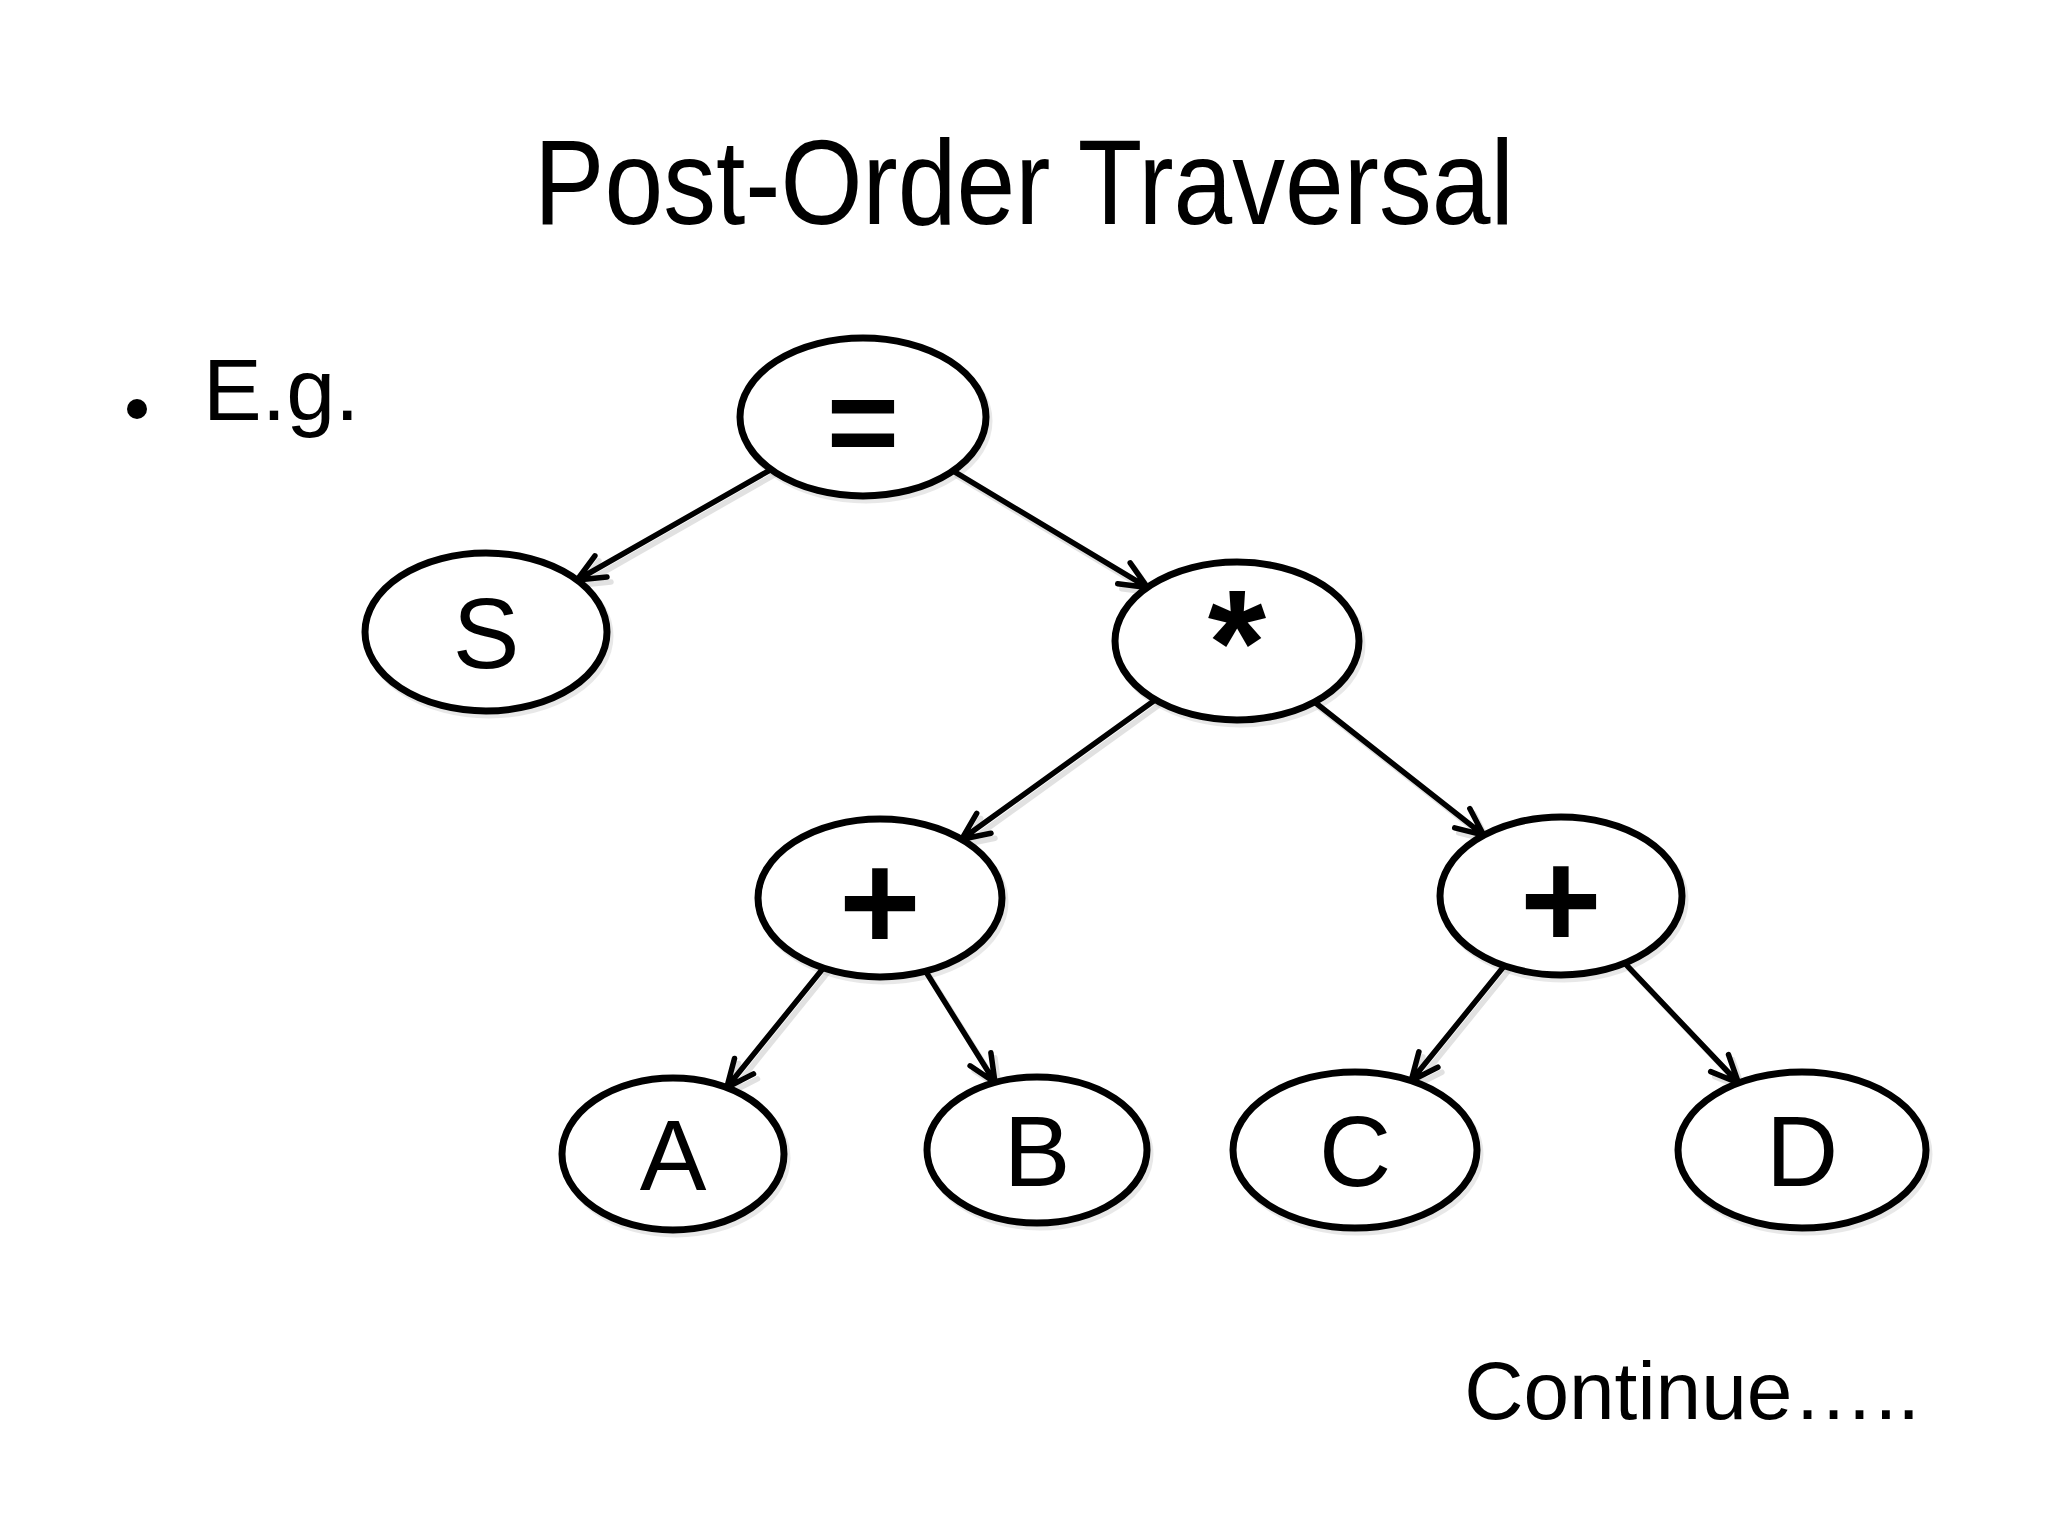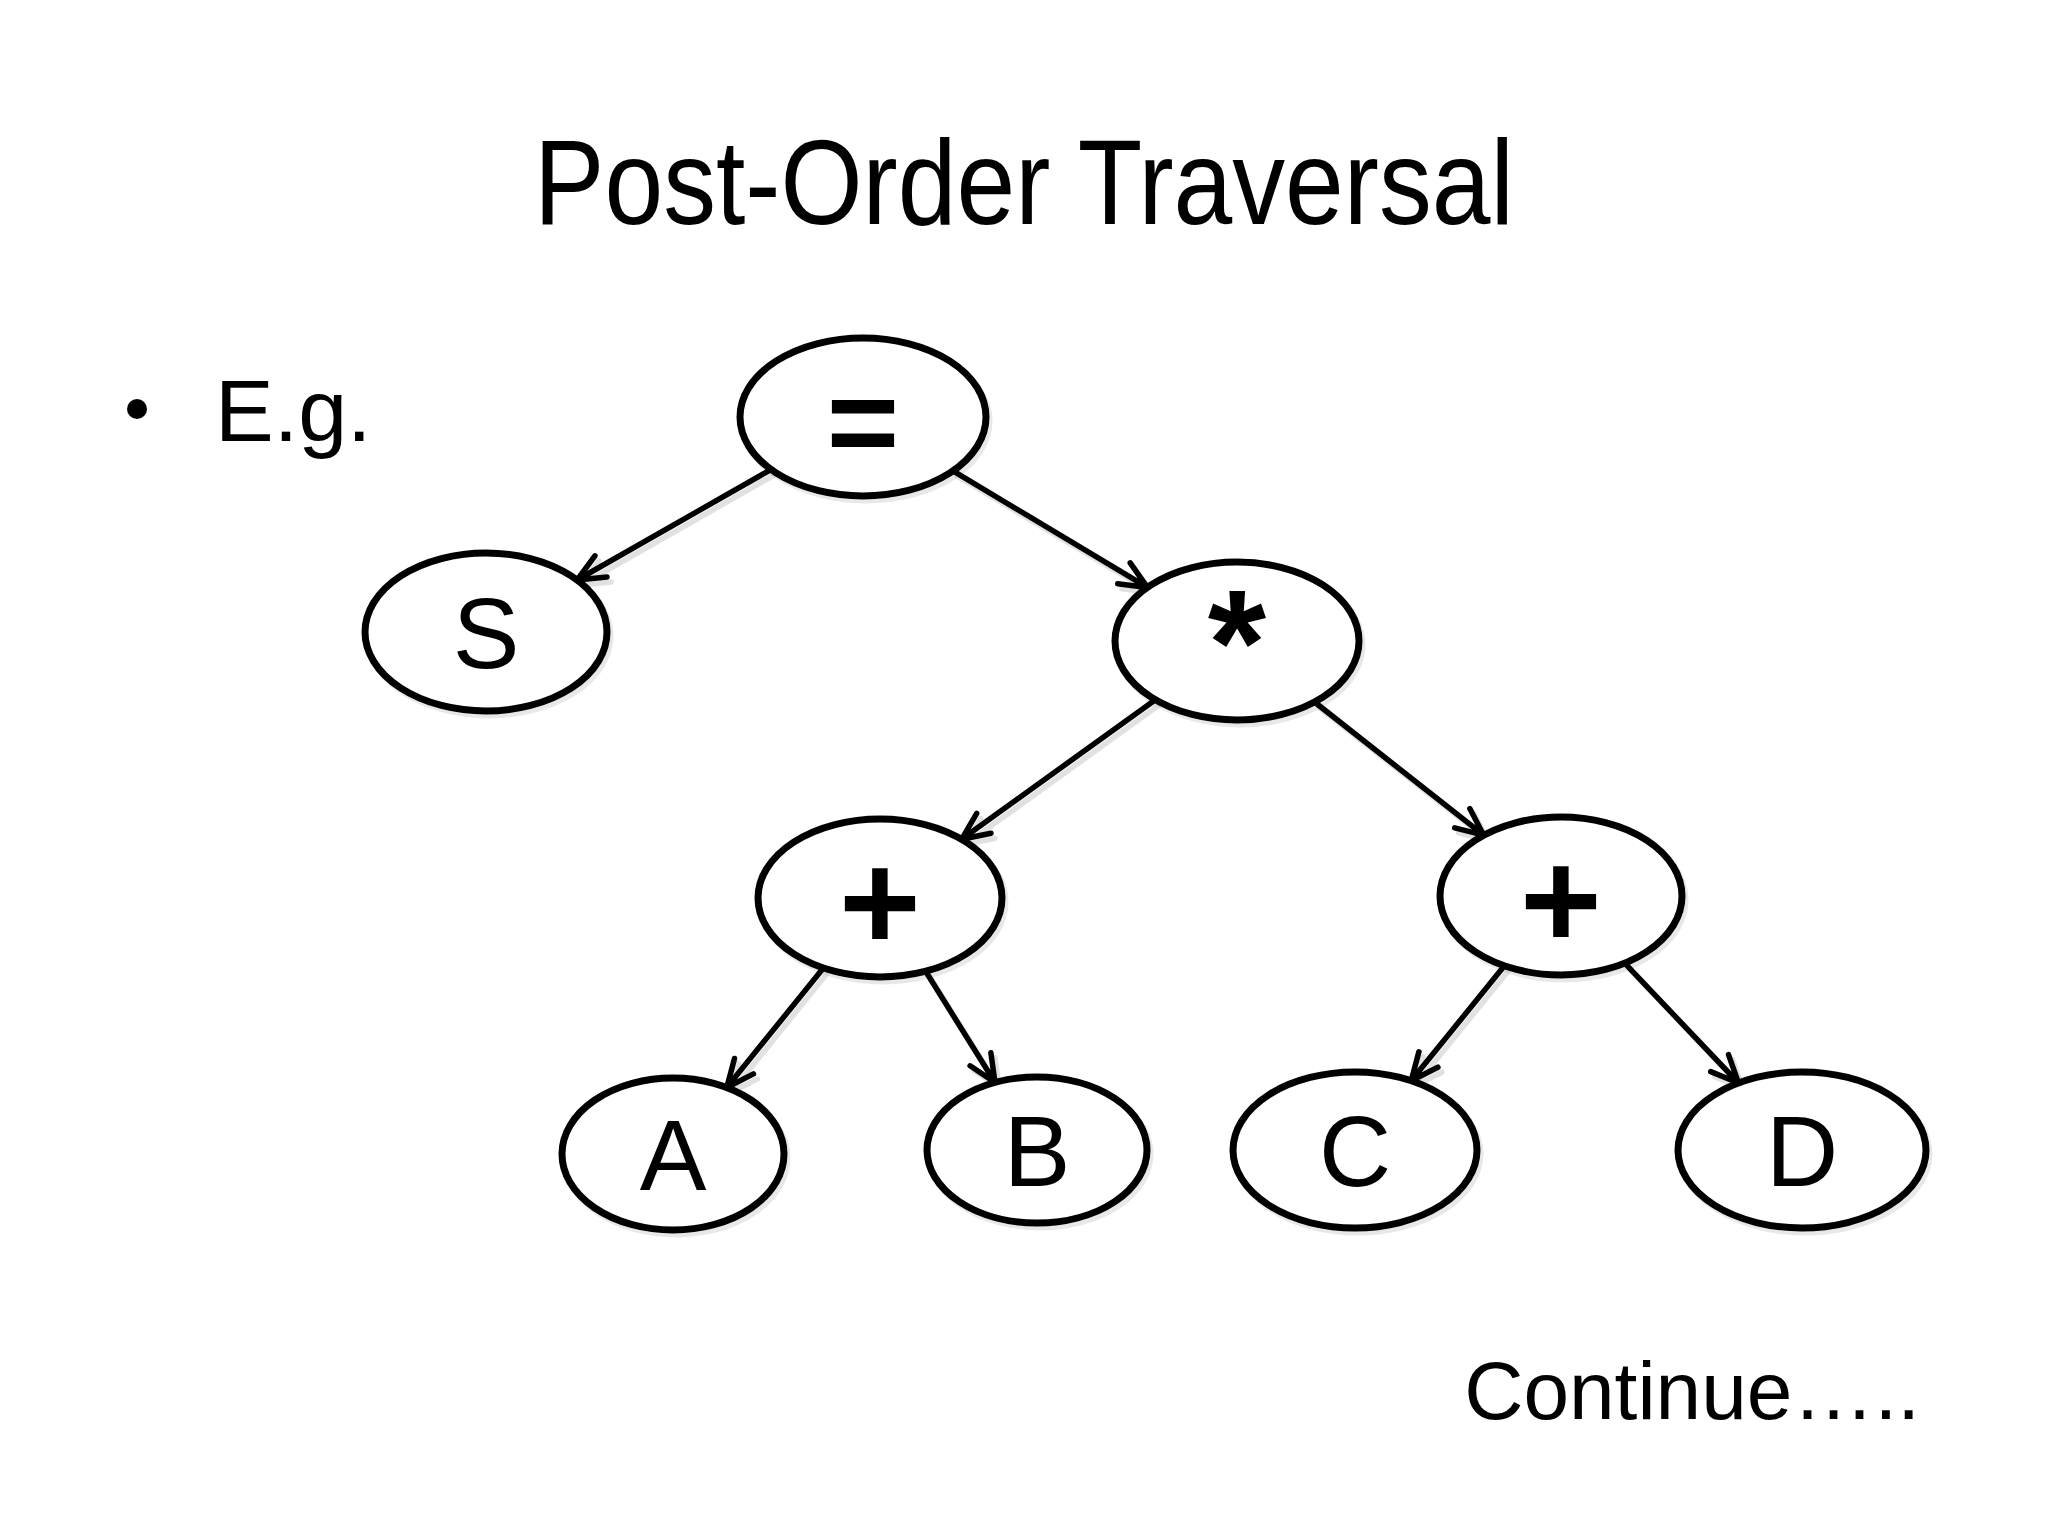--- a/index.html
+++ b/index.html
@@ -23,25 +23,24 @@
   }
   .bullet-dot {
     position: absolute;
     left: 127px; top: 399px;
     width: 20px; height: 20px;
     background: #000;
     border-radius: 50%;
   }
   .bullet-text {
     position: absolute;
-    left: 203px; top: 367px;
+    left: 203px; top: 346px;
     font-size: 88px;
     line-height: 1;
     white-space: nowrap;
-    margin-left: 12px;
   }
   .footer-text {
     position: absolute;
     right: 128px; top: 1350px;
     font-size: 82px;
     line-height: 1;
     white-space: nowrap;
     text-align: right;
   }
   svg.tree-diagram {

